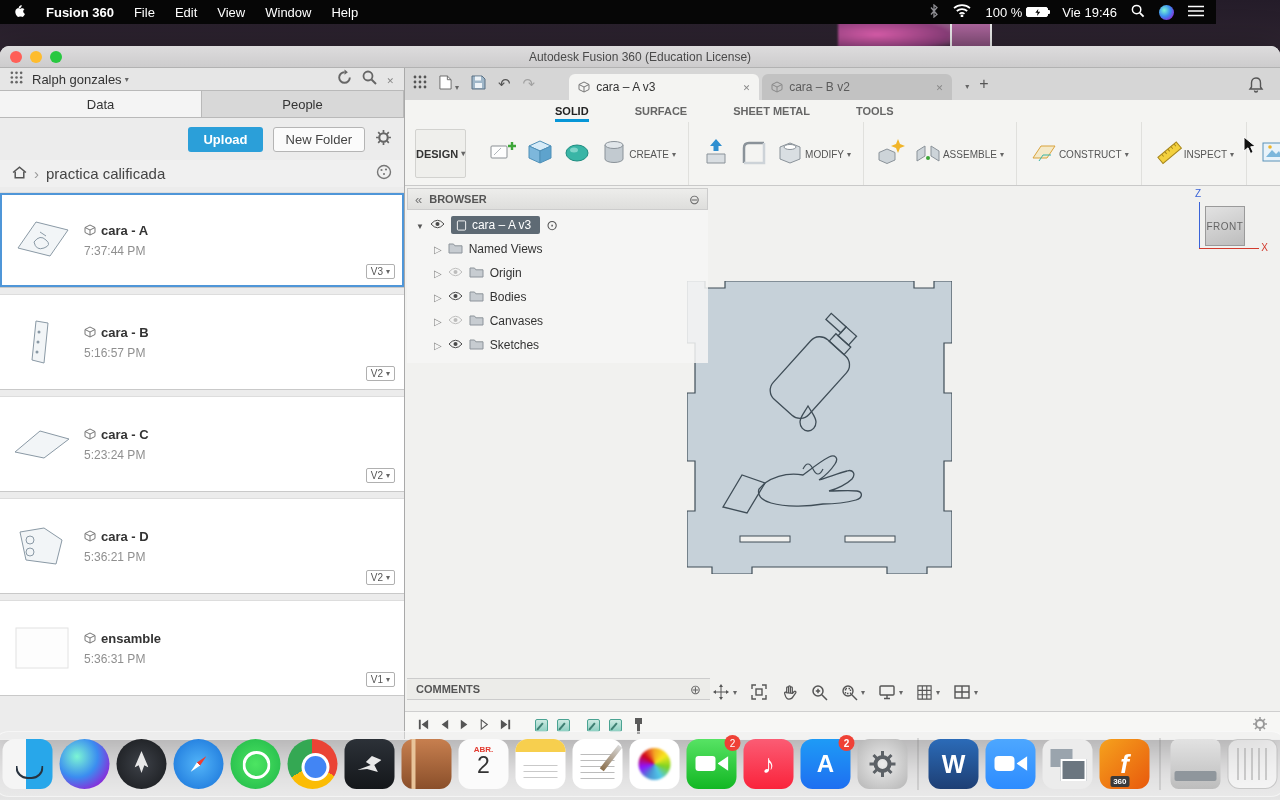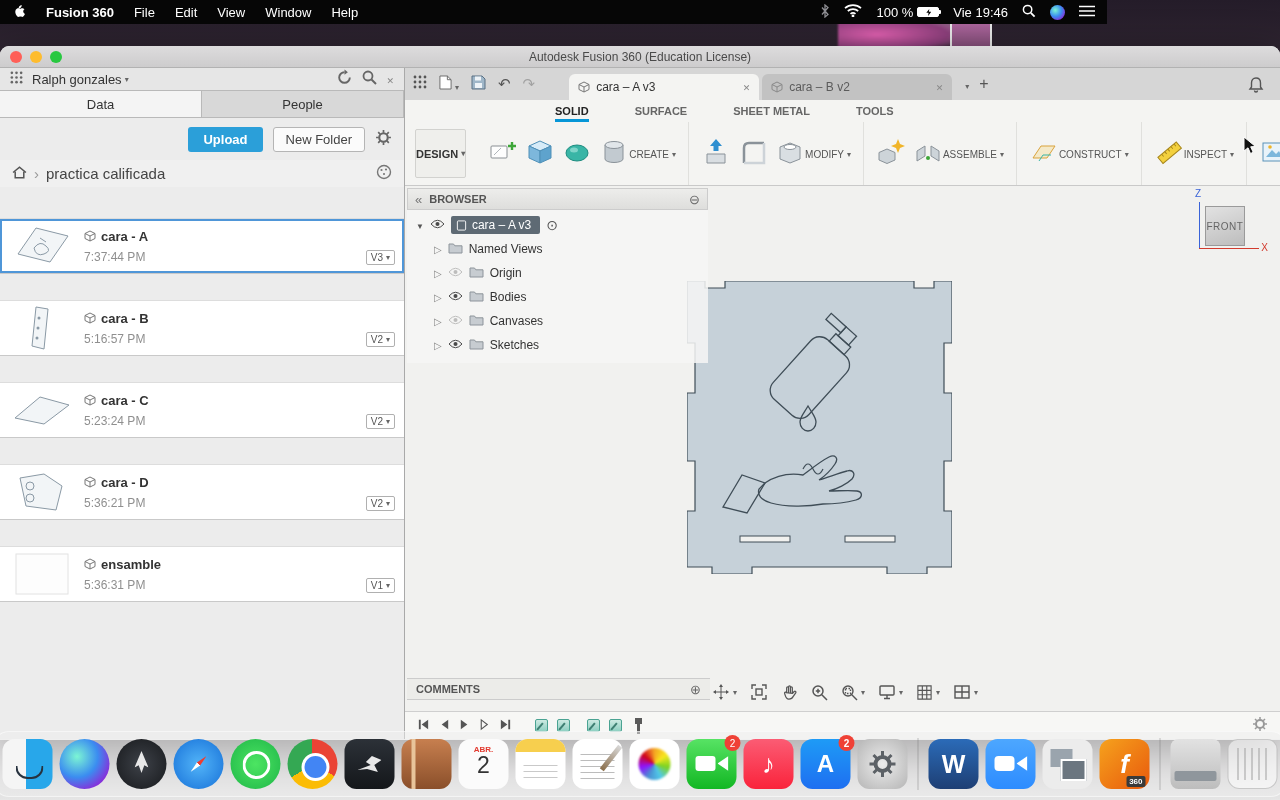--- a/index.html
+++ b/index.html
@@ -9,21 +9,21 @@
     background:linear-gradient(180deg,#241c29 0%,#2e2430 6%,#6e5f6d 40%,#cfcccf 90%,#e6e6e6 100%);
   }
   
   .flower { position:absolute; top:16px; left:838px; width:130px; height:34px;
     background:radial-gradient(ellipse at 30% 55%, #e060b0, #8d3f7c 55%, transparent 75%),
                radial-gradient(ellipse at 72% 40%, #c9a0bd, transparent 60%); filter:blur(1px); }
   .desktop-photo { position:absolute; top:14px; left:950px; width:42px; height:50px;
     background:linear-gradient(#b86da8,#6d4063); border:2px solid #e8e8e8; }
 
   
-  #menubar { position:absolute; top:0; left:0; width:1107px; height:24px; background:#060606;
+  #menubar { position:absolute; top:0; left:0; width:1216px; height:24px; background:#060606;
     color:#fff; display:flex; align-items:center; padding:0 12px; gap:20px; font-size:13px; z-index:40; }
   #menubar .app-name { font-weight:bold; }
   #menubar .mitem { cursor:default; }
   #menubar .spacer { flex:1; }
   #menubar .right { display:flex; align-items:center; gap:14px; }
   .batt { display:flex; align-items:center; gap:4px; }
   .batt-body { width:22px; height:10px; border:1px solid #fff; border-radius:2px; position:relative; background:#fff; }
   .batt-body::after { content:""; position:absolute; right:-3px; top:2px; width:2px; height:4px; background:#fff; border-radius:0 1px 1px 0; }
   .batt-bolt { position:absolute; left:8px; top:1px; width:5px; height:7px; background:#060606;
     clip-path:polygon(60% 0,0 55%,45% 55%,35% 100%,100% 40%,52% 40%); }
@@ -55,23 +55,23 @@
   .dp-actions { height:42px; display:flex; align-items:center; justify-content:flex-end; gap:10px; padding:0 12px; }
   .btn-upload { background:#2b9fd9; color:#fff; font-size:13px; font-weight:bold; border:none;
     border-radius:3px; padding:5px 15px; }
   .btn-newfolder { background:#fbfbfb; color:#444; font-size:13px; border:1px solid #b5b5b5;
     border-radius:3px; padding:4px 12px; }
   .dp-breadcrumb { height:27px; display:flex; align-items:center; gap:7px; padding:0 12px;
     font-size:15px; color:#444; background:#f0f0f0; }
   .crumb-sep::after { content:"›"; color:#999; }
   .dp-breadcrumb .sp { flex:1; }
   .dp-list { flex:1; padding-top:5px; }
-  .dp-item { height:56px; background:#fff; margin-bottom:6px; position:relative;
+  .dp-item { height:96px; background:#fff; margin-bottom:6px; position:relative;
     display:flex; align-items:center; gap:10px; padding:0 10px;
-    border-top:1px solid #ddd; border-bottom:1px solid #c9c9c9;margin-top:26px; }
+    border-top:1px solid #ddd; border-bottom:1px solid #c9c9c9; }
   .dp-item.selected { box-shadow:inset 0 0 0 2px #4f96d8; }
   .thumb { width:64px; height:52px; flex:none; }
   .dp-info { display:flex; flex-direction:column; gap:6px; }
   .dp-name { font-size:13px; font-weight:bold; color:#333; display:flex; align-items:center; gap:5px; }
   .dp-time { font-size:12px; color:#8f8f8f; }
   .ver-chip { position:absolute; right:9px; bottom:8px; border:1px solid #b0b0b0; background:#fff;
     font-size:10px; color:#555; padding:1px 4px; border-radius:2px; display:flex; align-items:center; }
 
   
   #main { flex:1; display:flex; flex-direction:column; min-width:0; }
@@ -231,21 +231,21 @@
     background:#fff; border-radius:4px; }
   .d-zoom::after { content:""; position:absolute; left:31px; top:17px; width:11px; height:15px;
     background:#fff; clip-path:polygon(0 50%,100% 0,100% 100%); }
   .d-preview { background:#ececec; }
   .d-preview::before { content:""; position:absolute; left:8px; top:10px; width:22px; height:18px; background:#9aa4ad; }
   .d-preview::after { content:""; position:absolute; left:18px; top:20px; width:22px; height:18px;
     background:#6b7680; border:2px solid #fff; }
   .d-fusion { background:linear-gradient(135deg,#f6a21d,#e8590c); color:#fff; font-size:26px; font-weight:bold;
     display:flex; align-items:center; justify-content:center; font-style:italic; }
   .d-fusion::before { content:"f"; }
-  .fusion-badge { position:absolute; bottom:2px; right:4px; background:#3a3a3a; color:#fff;
+  .fusion-badge { position:absolute; bottom:2px; right:20px; background:#3a3a3a; color:#fff;
     font-size:8px; font-style:normal; font-weight:bold; padding:1px 3px; border-radius:2px; }
   .d-drive { background:linear-gradient(#e2e2e2,#bdbdbd); border-radius:8px; }
   .d-drive::after { content:""; position:absolute; left:4px; right:4px; bottom:8px; height:10px;
     background:#8f969c; border-radius:2px; }
   .d-trash { background:rgba(255,255,255,.55); border:1px solid rgba(170,170,170,.6);
     border-radius:10px 10px 12px 12px; }
   .d-trash::after { content:""; position:absolute; left:8px; right:8px; top:8px; bottom:8px;
     background:repeating-linear-gradient(90deg, rgba(160,160,160,.5) 0 2px, transparent 2px 7px); }
 
   .mouse-cursor { position:absolute; left:1243px; top:136px; z-index:60; }

